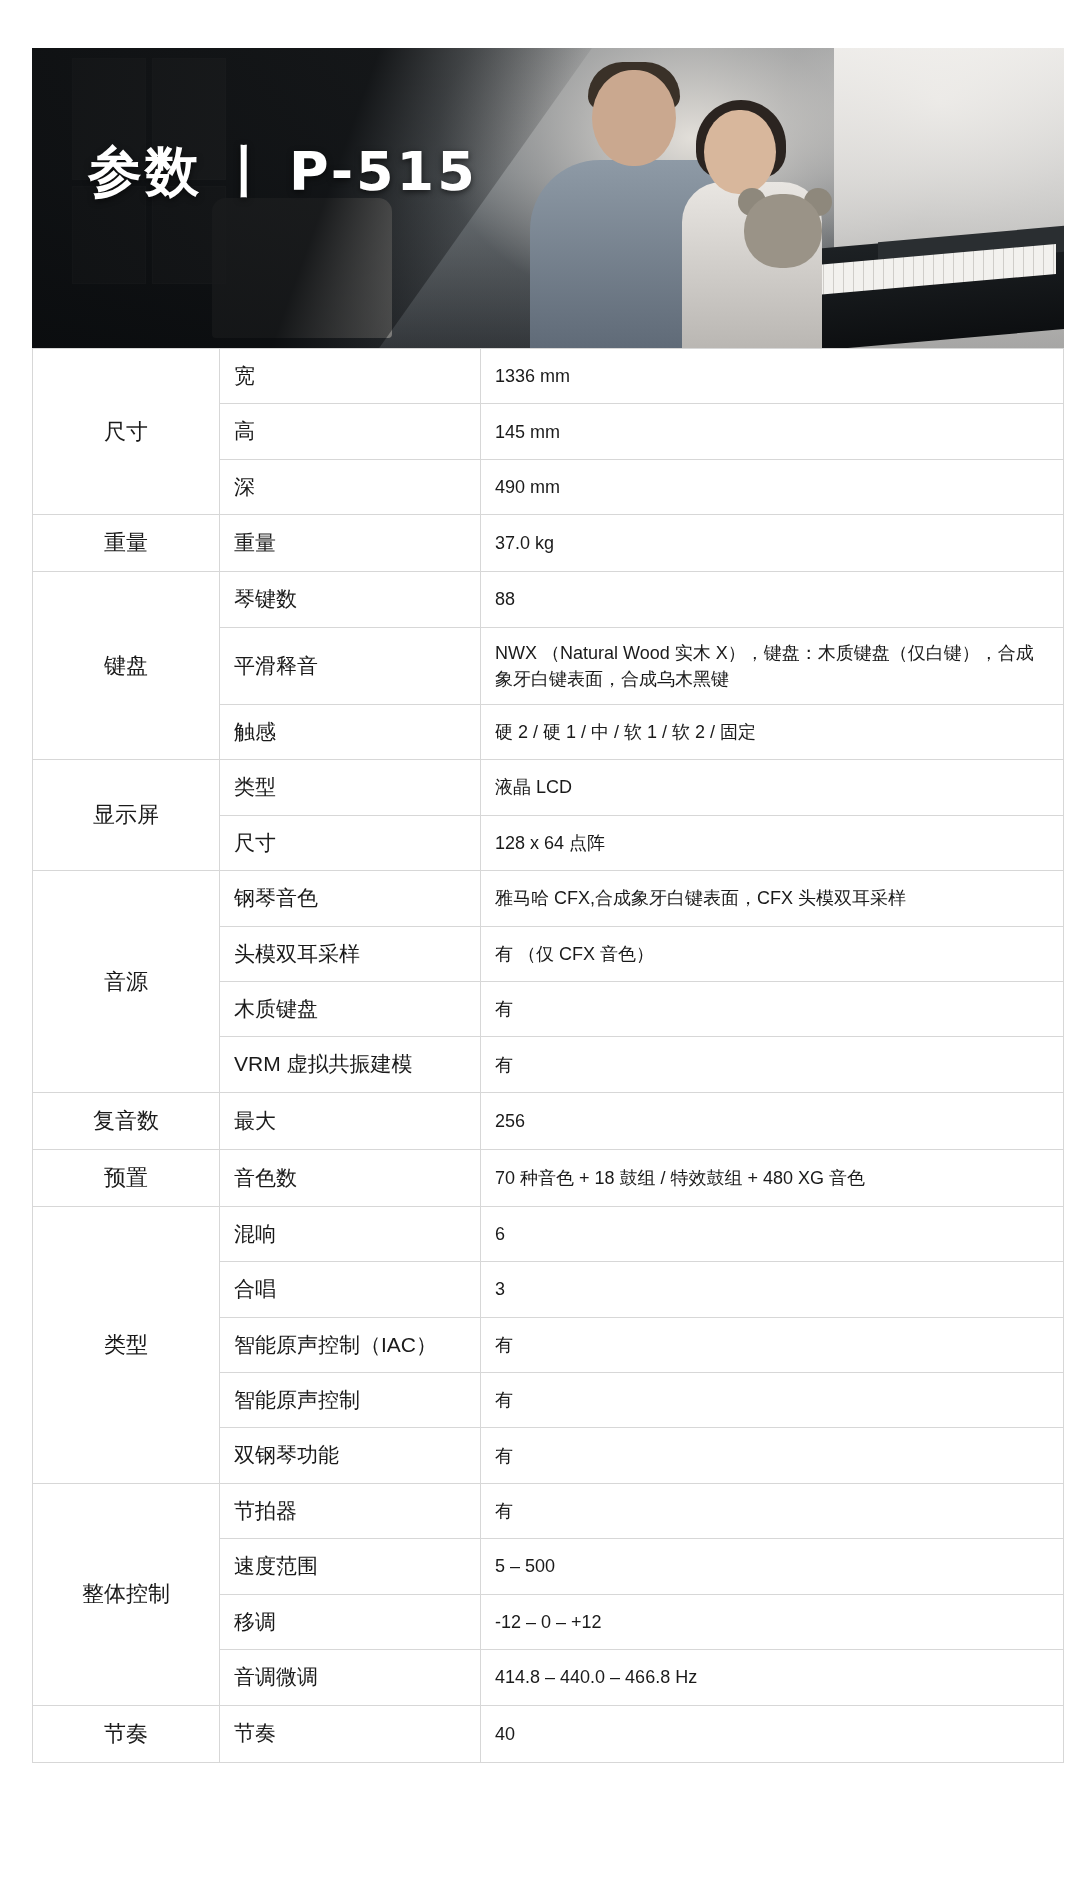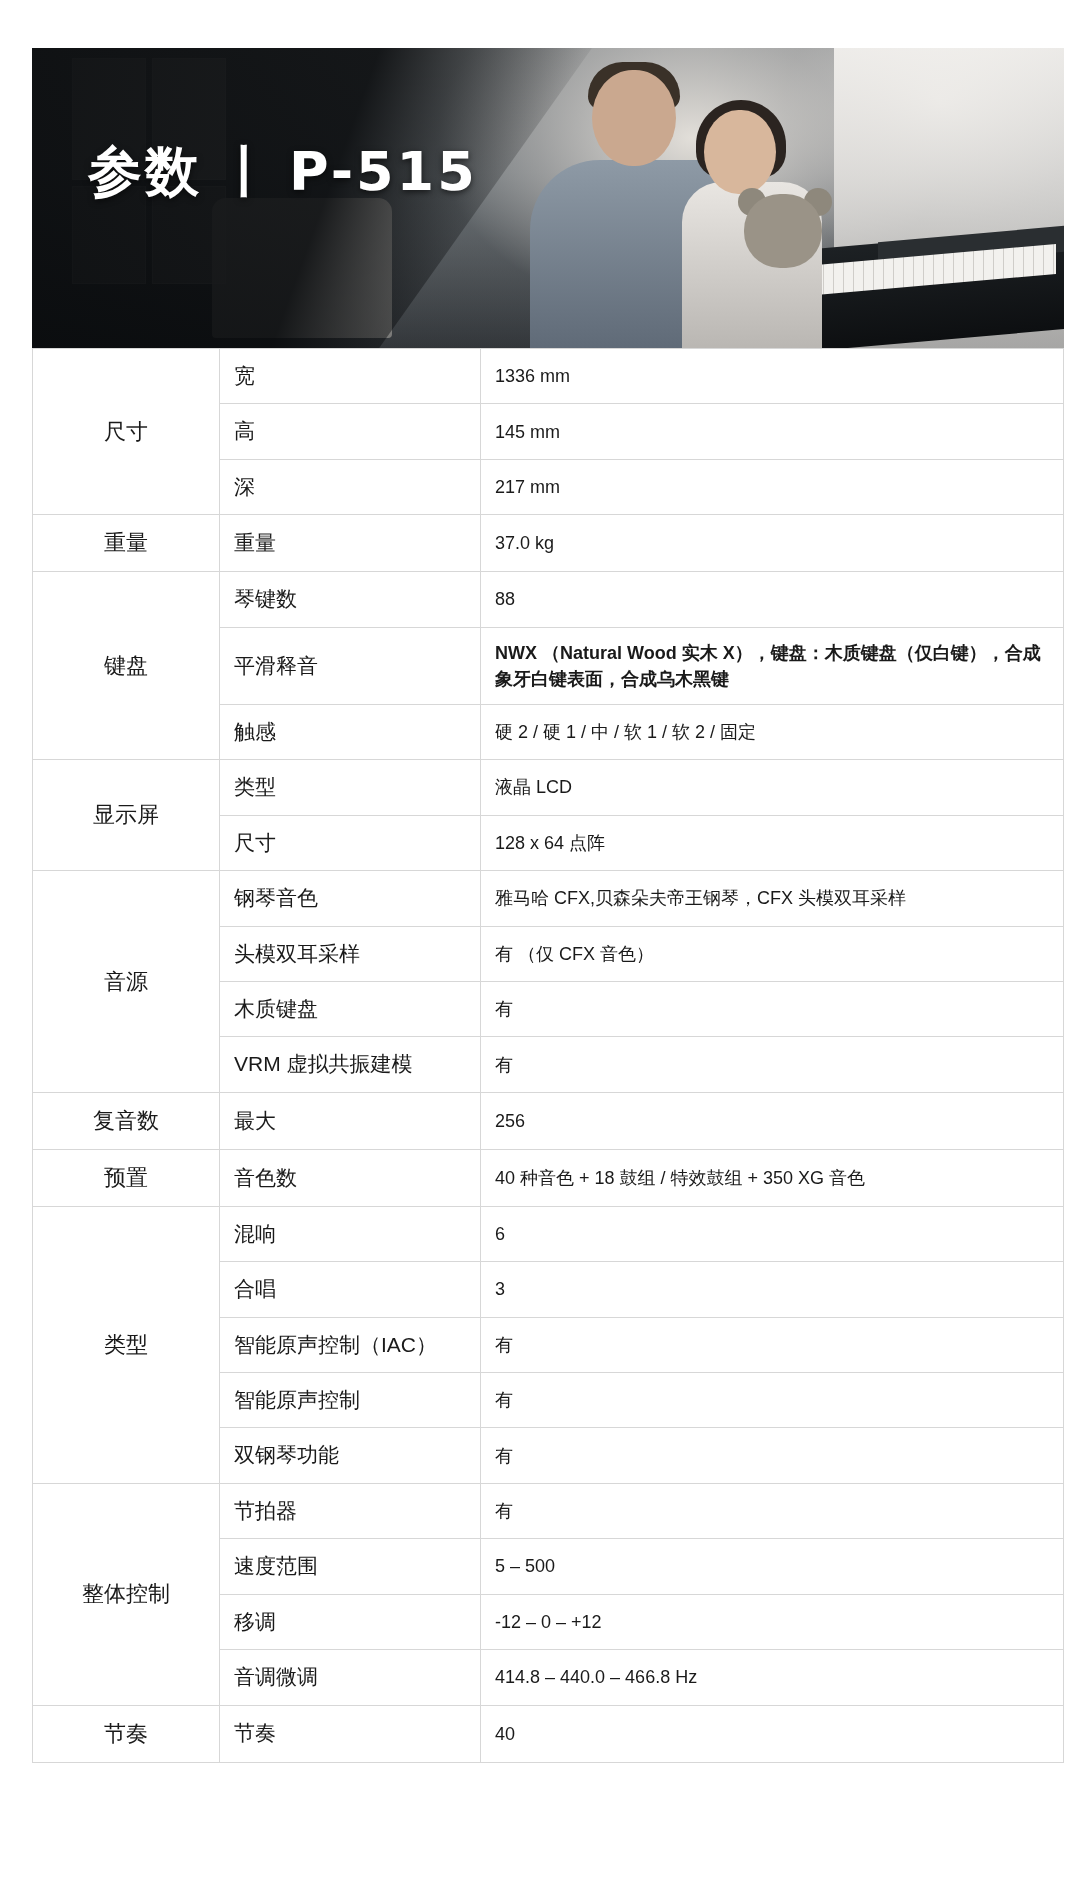--- a/index.html
+++ b/index.html
@@ -154,21 +154,21 @@
     font-size: 22px;
     padding: 10px 6px;
   }
   td.sub {
     width: 232px;
     font-size: 21px;
   }
   td.val {
     font-size: 18px;
   }
-  .nowrapish { white-space: normal; font-weight: bold; }
+  .nowrapish { white-space: normal; }
 </style>
 </head>
 <body>
 
 <div class="page">
 
   <div class="hero">
     <div class="hero-photo">
       <div class="pane p1"></div>
       <div class="pane p2"></div>
@@ -202,21 +202,21 @@
         <td class="cat" rowspan="3">尺寸</td>
         <td class="sub">宽</td>
         <td class="val">1336 mm</td>
       </tr>
       <tr>
         <td class="sub">高</td>
         <td class="val">145 mm</td>
       </tr>
       <tr>
         <td class="sub">深</td>
-        <td class="val">217 mm</td>
+        <td class="val">490 mm</td>
       </tr>
 
       <tr>
         <td class="cat">重量</td>
         <td class="sub">重量</td>
         <td class="val">37.0 kg</td>
       </tr>
 
       <tr>
         <td class="cat" rowspan="3">键盘</td>
@@ -238,21 +238,21 @@
         <td class="val">液晶 LCD</td>
       </tr>
       <tr>
         <td class="sub">尺寸</td>
         <td class="val">128 x 64 点阵</td>
       </tr>
 
       <tr>
         <td class="cat" rowspan="4">音源</td>
         <td class="sub">钢琴音色</td>
-        <td class="val">雅马哈 CFX,贝森朵夫帝王钢琴，CFX 头模双耳采样</td>
+        <td class="val">雅马哈 CFX,合成象牙白键表面，CFX 头模双耳采样</td>
       </tr>
       <tr>
         <td class="sub">头模双耳采样</td>
         <td class="val">有 （仅 CFX 音色）</td>
       </tr>
       <tr>
         <td class="sub">木质键盘</td>
         <td class="val">有</td>
       </tr>
       <tr>
@@ -262,21 +262,21 @@
 
       <tr>
         <td class="cat">复音数</td>
         <td class="sub">最大</td>
         <td class="val">256</td>
       </tr>
 
       <tr>
         <td class="cat">预置</td>
         <td class="sub">音色数</td>
-        <td class="val">40 种音色 + 18 鼓组 / 特效鼓组 + 350 XG 音色</td>
+        <td class="val">70 种音色 + 18 鼓组 / 特效鼓组 + 480 XG 音色</td>
       </tr>
 
       <tr>
         <td class="cat" rowspan="5">类型</td>
         <td class="sub">混响</td>
         <td class="val">6</td>
       </tr>
       <tr>
         <td class="sub">合唱</td>
         <td class="val">3</td>

